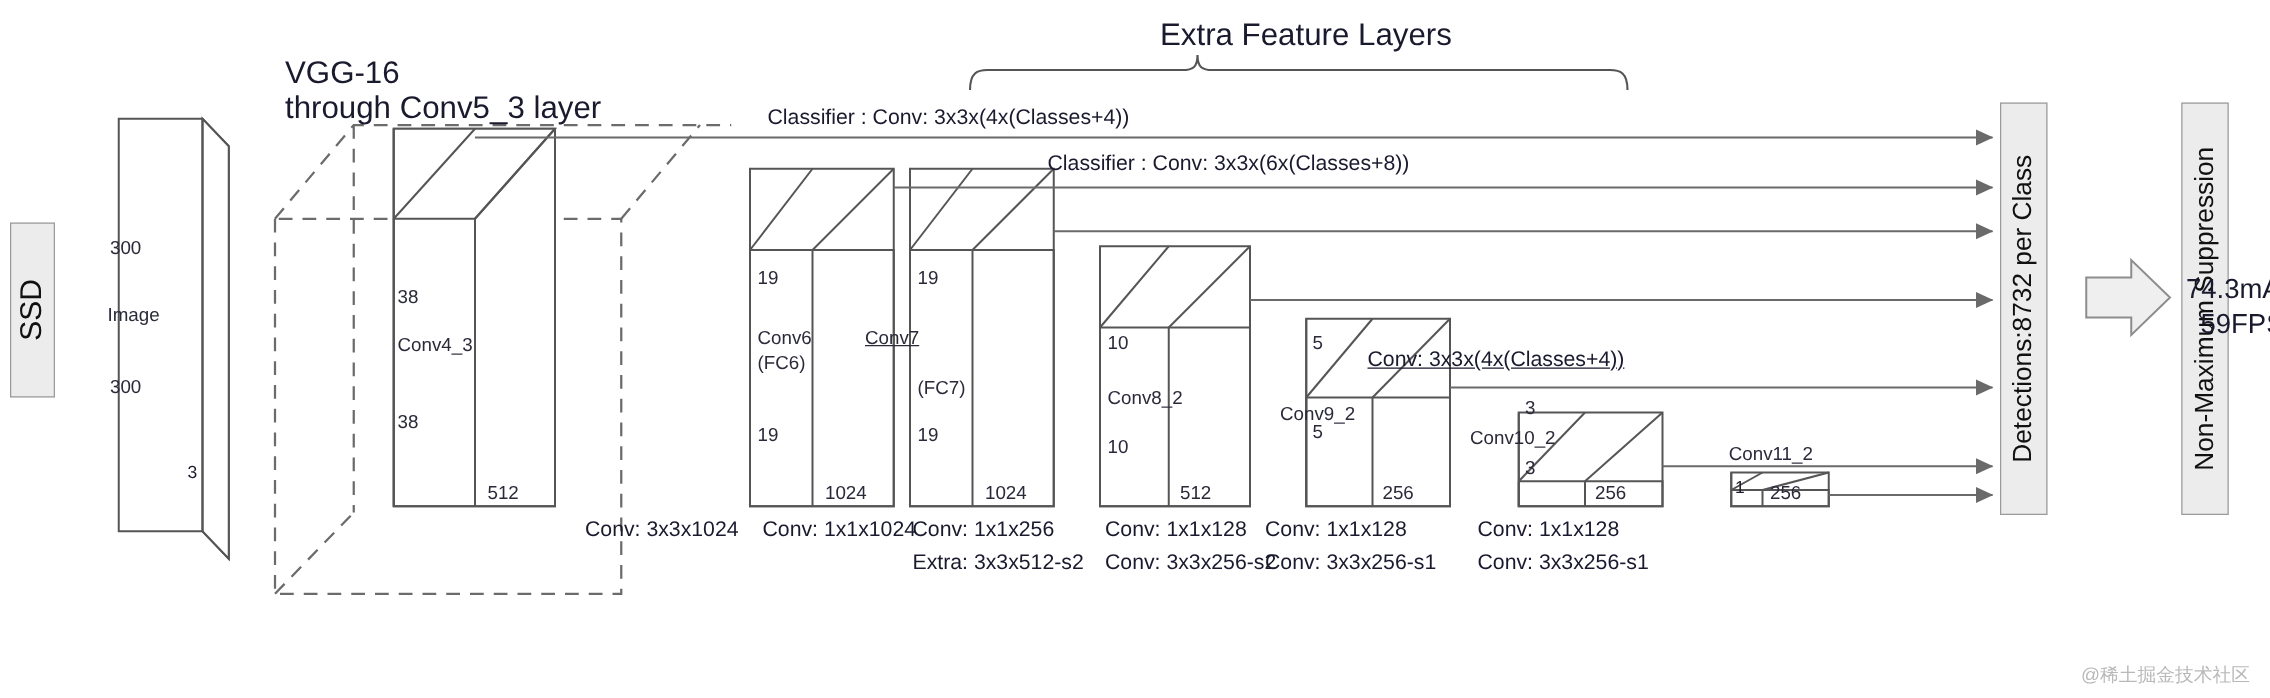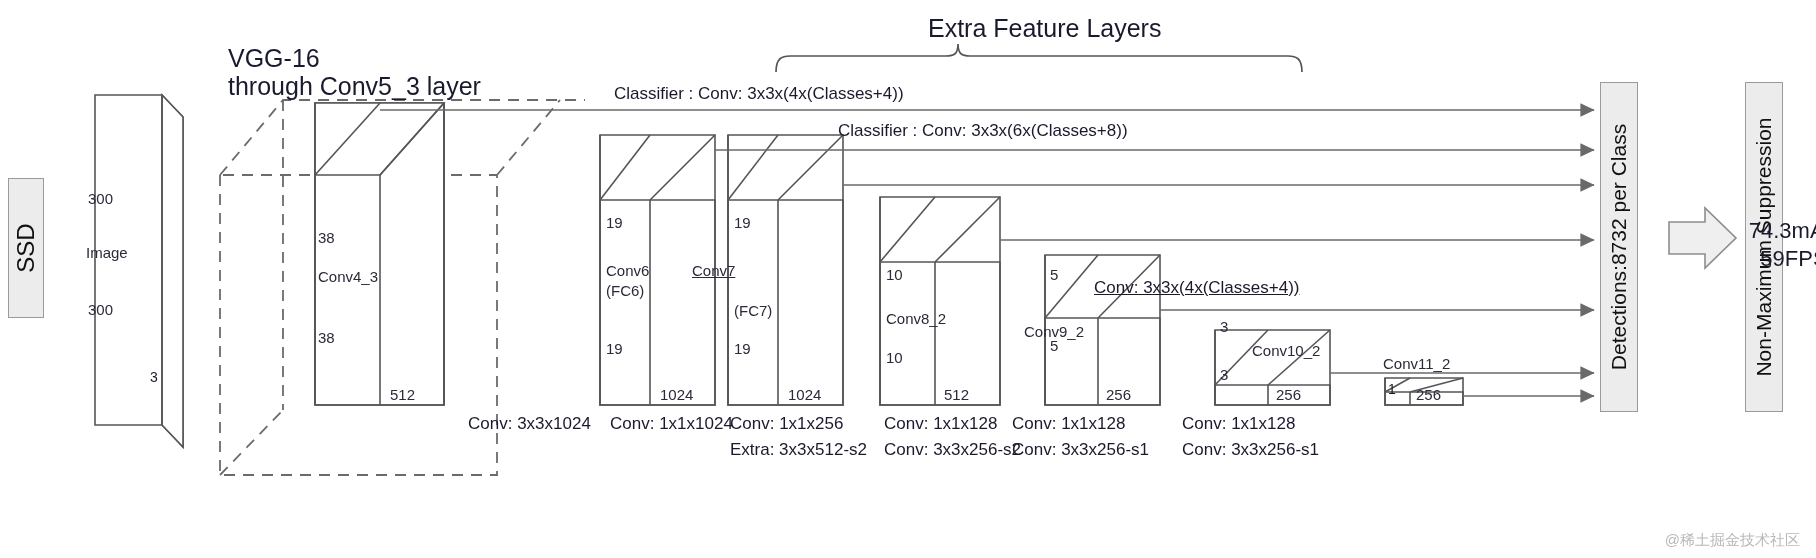--- a/index.html
+++ b/index.html
@@ -260,21 +260,21 @@
   <div class="txt t-dim" style="left:886px;top:310px;text-align:right;">Conv8_2</div>
   <div class="txt t-dim" style="left:886px;top:349px;">10</div>
   <div class="txt t-dim" style="left:944px;top:386px;">512</div>
 
   <div class="txt t-dim" style="left:1050px;top:266px;">5</div>
   <div class="txt t-dim" style="left:1024px;top:297px;margin-top:26px;">Conv9_2</div>
   <div class="txt t-dim" style="left:1050px;top:337px;">5</div>
   <div class="txt t-dim" style="left:1106px;top:386px;">256</div>
 
   <div class="txt t-dim" style="left:1220px;top:318px;">3</div>
-  <div class="txt t-dim" style="left:1252px;top:342px;">Conv10_2</div>
+  <div class="txt t-dim" style="left:1176px;top:342px;">Conv10_2</div>
   <div class="txt t-dim" style="left:1220px;top:366px;">3</div>
   <div class="txt t-dim" style="left:1276px;top:386px;">256</div>
 
   <div class="txt t-dim" style="left:1383px;top:355px;">Conv11_2</div>
   <div class="txt t-small" style="left:1388px;top:381px;">1</div>
   <div class="txt t-dim" style="left:1416px;top:386px;">256</div>
 
   <div class="txt t-mid" style="left:468px;top:414px;">Conv: 3x3x1024</div>
 
   <div class="txt t-mid" style="left:610px;top:414px;">Conv: 1x1x1024</div>

